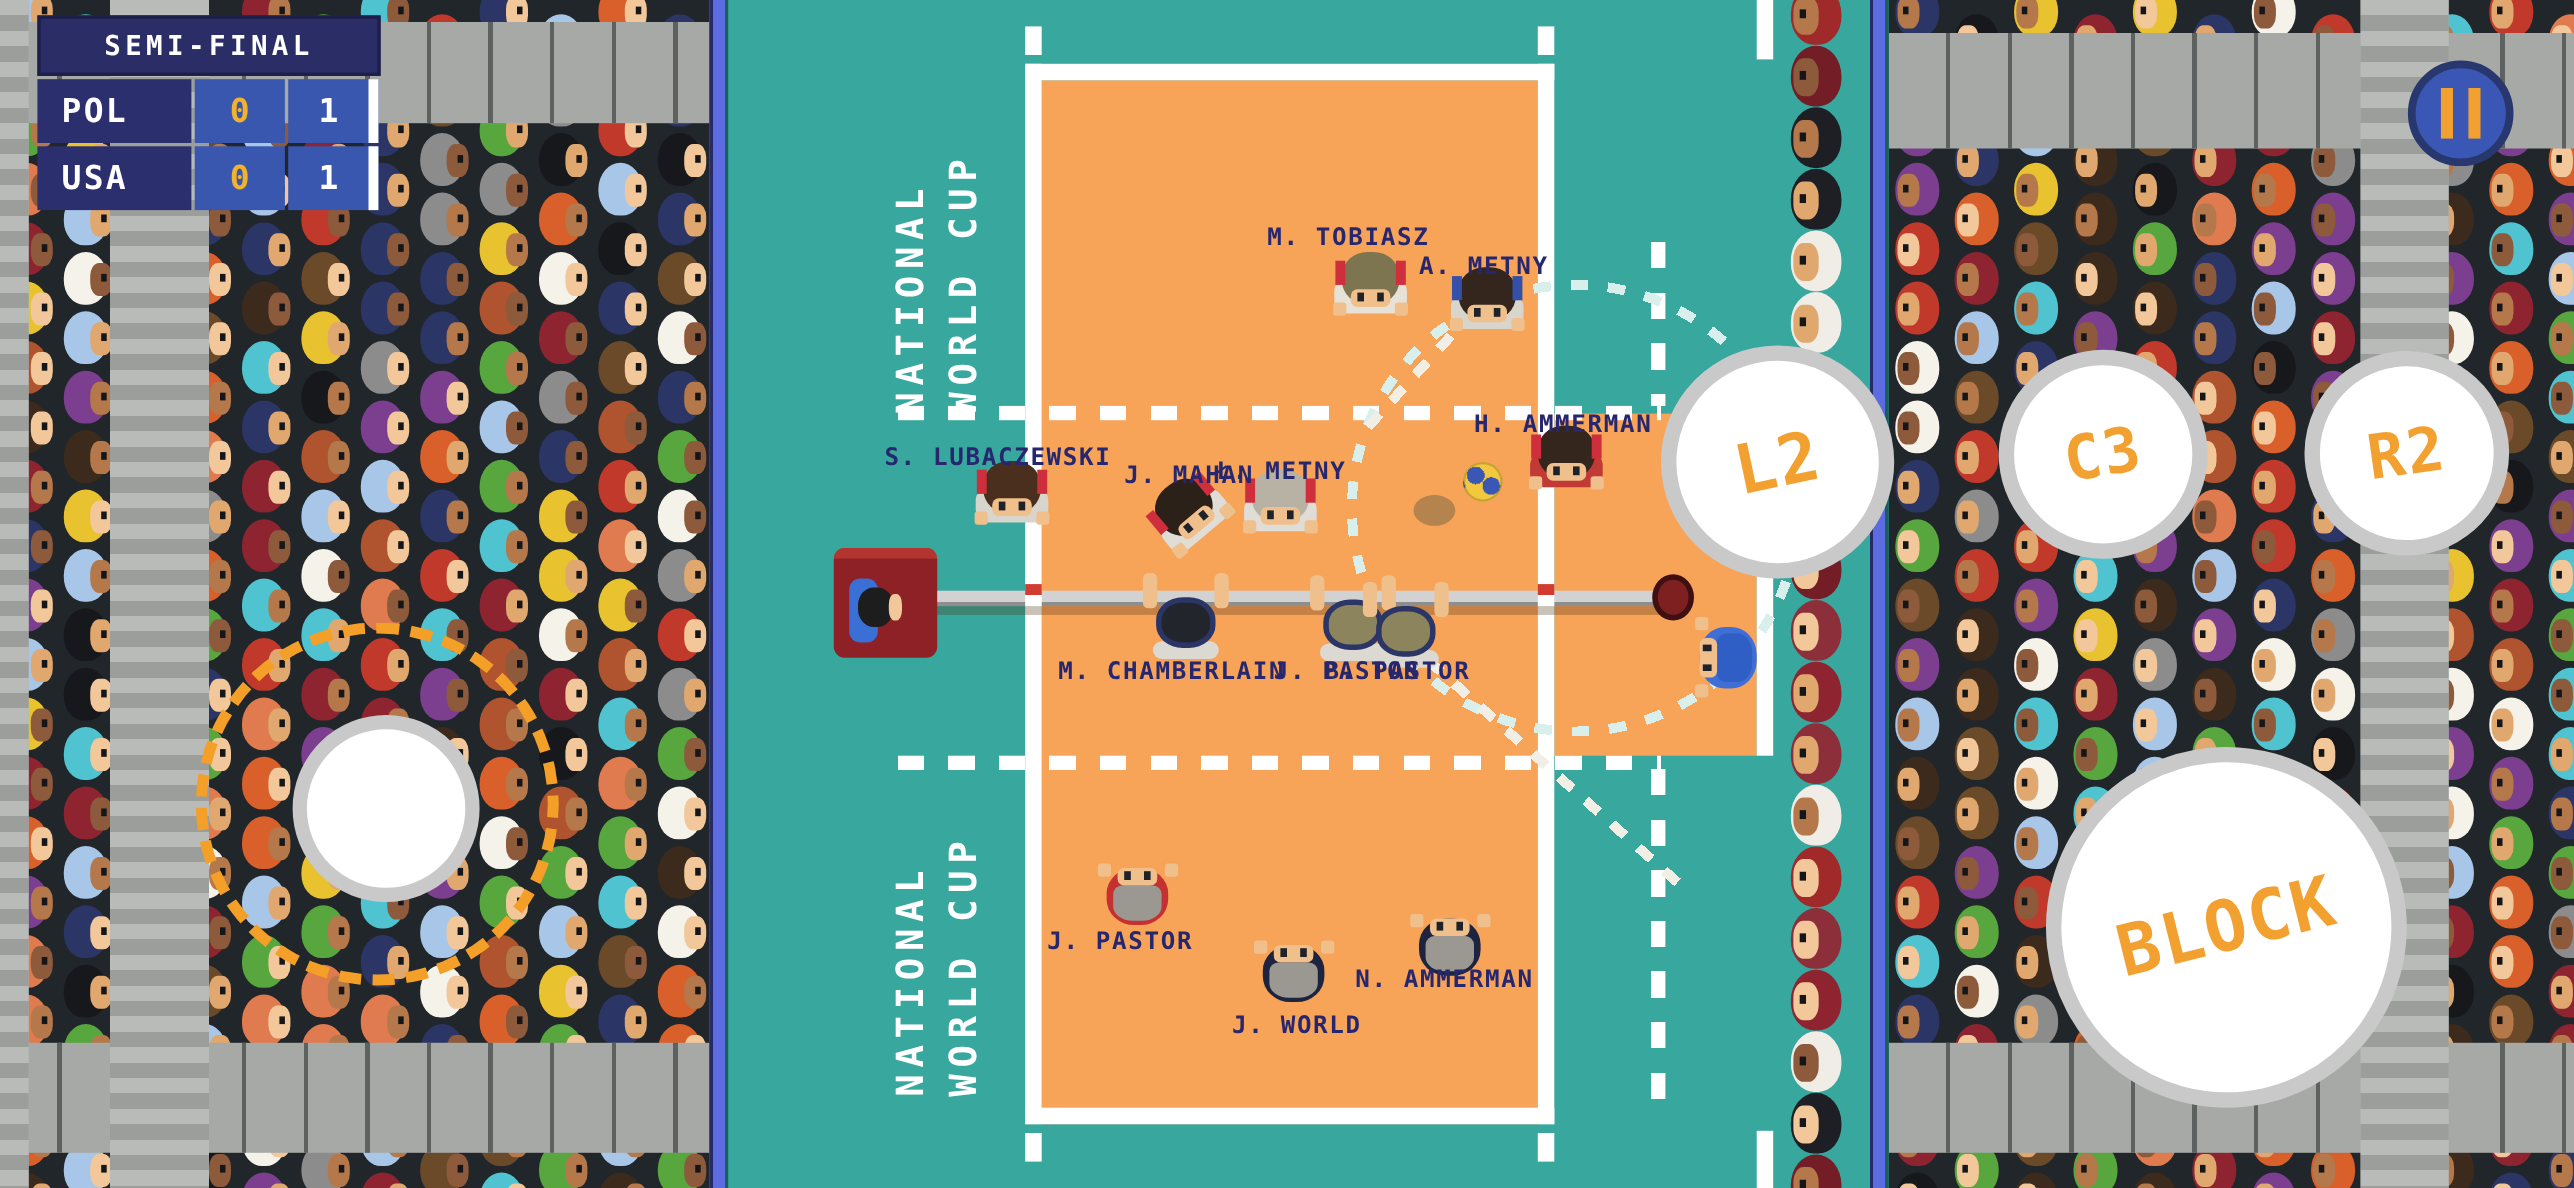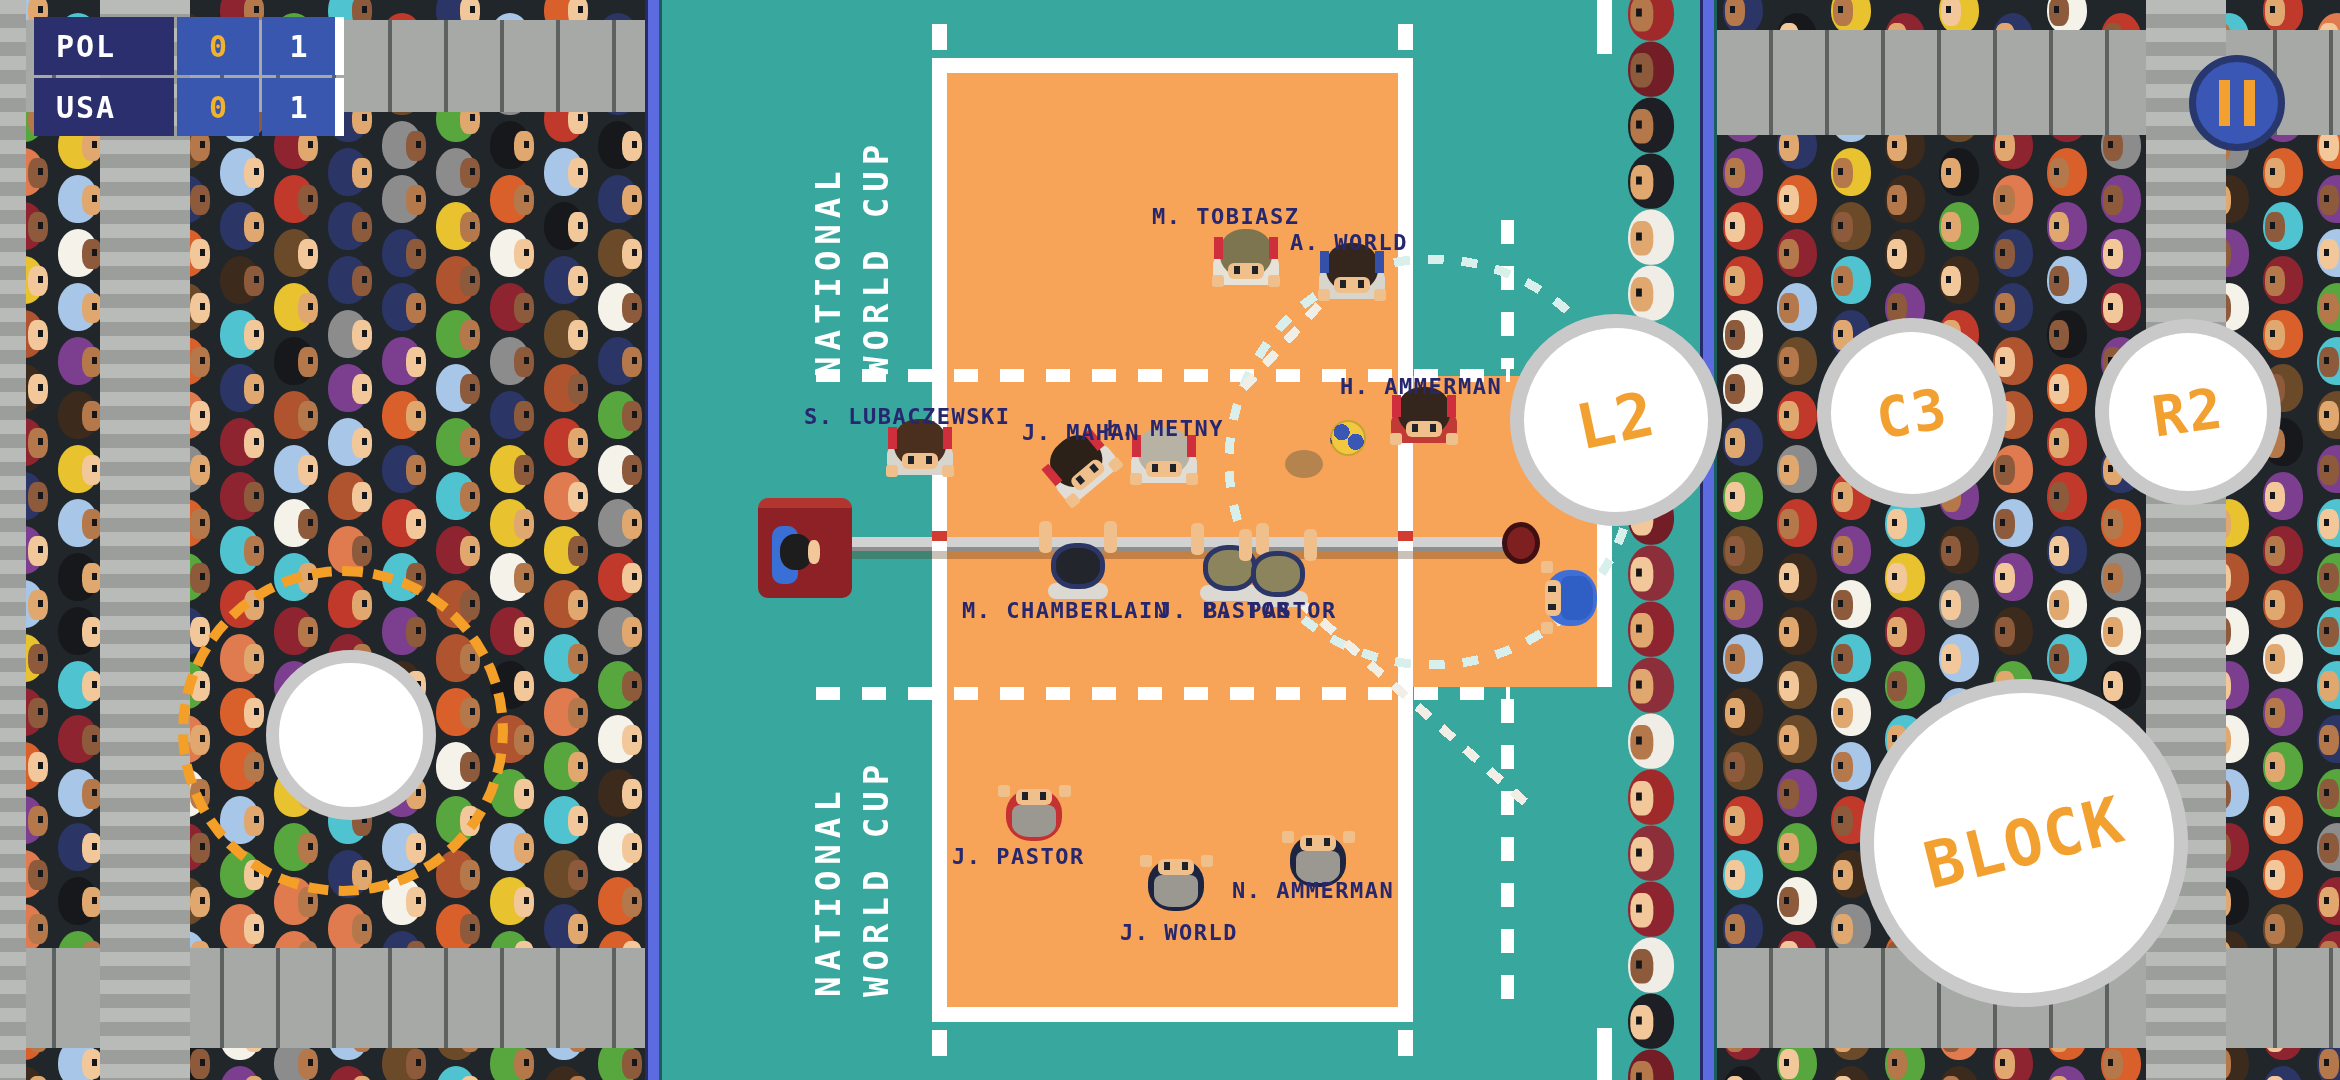--- a/index.html
+++ b/index.html
@@ -2746,21 +2746,21 @@
       <div class="sp" style="left: 1316px; top: 243px;">
         <div class="sh" style="background: rgb(216, 213, 205);"></div>
         <div class="hand" style="left: 2px; top: 46px;"></div>
         <div class="hand" style="left: 58px; top: 46px;"></div>
         <div class="hd" style="background: rgb(53, 38, 29);"></div>
         <div class="bd" style="border-color: rgb(52, 80, 168);"></div>
         <div class="fc" style="left: 18px; top: 34px;"></div>
         <div class="eye" style="left: 24px; top: 37px;"></div>
         <div class="eye" style="left: 42px; top: 37px;"></div>
       </div>
-      <div class="plabel" style="left: 1290px; top: 230px;">A. WORLD</div>
+      <div class="plabel" style="left: 1290px; top: 230px;">A. METNY</div>
       <div class="sp" style="left: 1388px; top: 387px;">
         <div class="sh" style="background: rgb(194, 58, 53);"></div>
         <div class="hand" style="left: 2px; top: 46px;"></div>
         <div class="hand" style="left: 58px; top: 46px;"></div>
         <div class="hd" style="background: rgb(53, 38, 29);"></div>
         <div class="bd" style="border-color: rgb(207, 46, 60);"></div>
         <div class="fc" style="left: 18px; top: 34px;"></div>
         <div class="eye" style="left: 24px; top: 37px;"></div>
         <div class="eye" style="left: 42px; top: 37px;"></div>
       </div>
@@ -2854,20 +2854,21 @@
         <div class="hand" style="left: 61px; top: 2px;"></div>
         <div class="hd" style="left: 8px; top: 6px; width: 56px; height: 52px; background: rgb(63, 111, 214);"></div>
         <div class="sh" style="left: 14px; top: 22px; width: 44px; height: 32px; border-radius: 8px 8px 40% 40%; background: rgb(47, 94, 196);"></div>
         <div class="fc" style="left: 18px; top: 6px;"></div>
         <div class="eye" style="left: 24px; top: 9px;"></div>
         <div class="eye" style="left: 42px; top: 9px;"></div>
       </div>
     </div>
 
   <div id="scoreboard">
+    <div id="sb-header">SEMI-FINAL</div>
     <div class="sb-row">
       <div class="sb-team">POL</div>
       <div class="sb-pts">0</div>
       <div class="sb-sets">1</div>
     </div>
     <div class="sb-row">
       <div class="sb-team">USA</div>
       <div class="sb-pts">0</div>
       <div class="sb-sets">1</div>
     </div>

